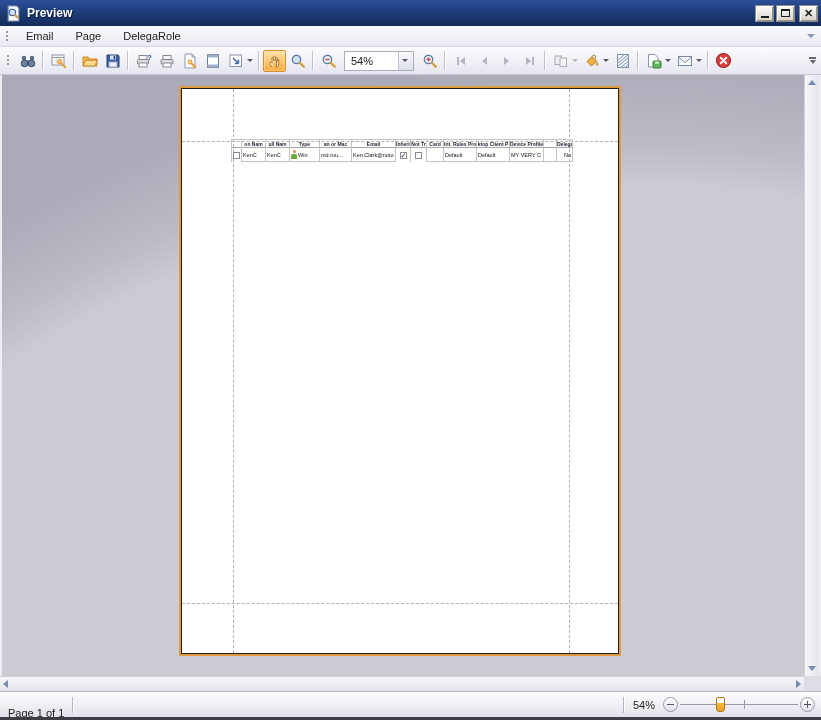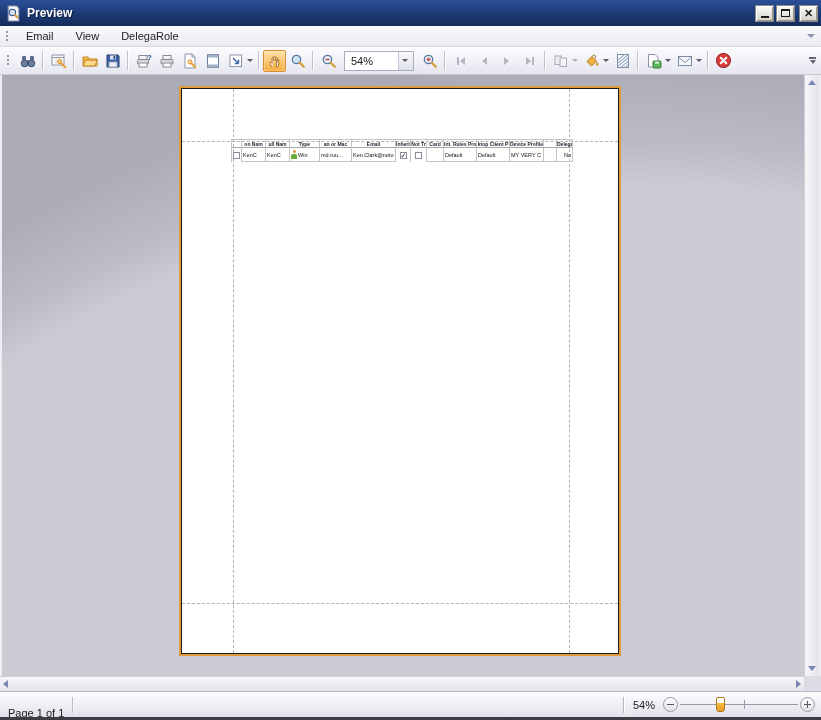--- a/index.html
+++ b/index.html
@@ -143,21 +143,21 @@
         <span class="glyph-max"></span>
       </div>
     <div class="winbtn" style="margin-left:4px">
         <span class="glyph-close">✕</span>
       </div>
   </div>
 
   <div class="menubar">
     <div class="grip"></div>
     <div class="menu-item">Email</div>
-    <div class="menu-item">View</div>
+    <div class="menu-item">Page</div>
     <div class="menu-item">DelegaRole</div>
     <div class="menu-overflow"></div>
   </div>
 
   <div class="toolbar">
     <div class="grip"></div>
 
     <div class="tbtn">
       <svg width="16" height="16" viewBox="0 0 16 16">
         <rect x="2" y="3" width="4" height="4" rx="1" fill="#5a6b8c"></rect>

